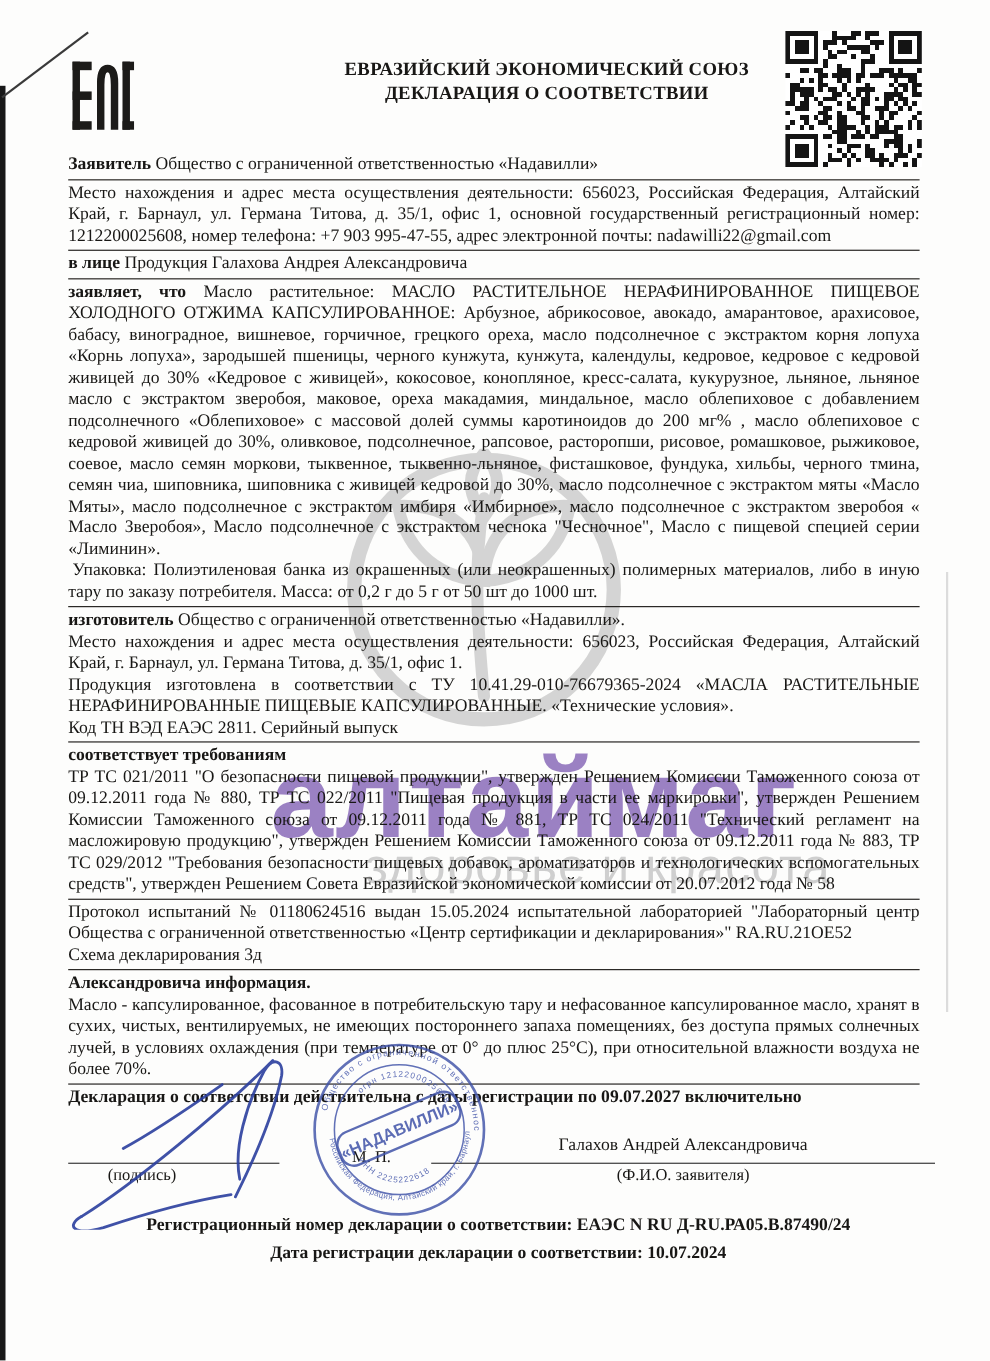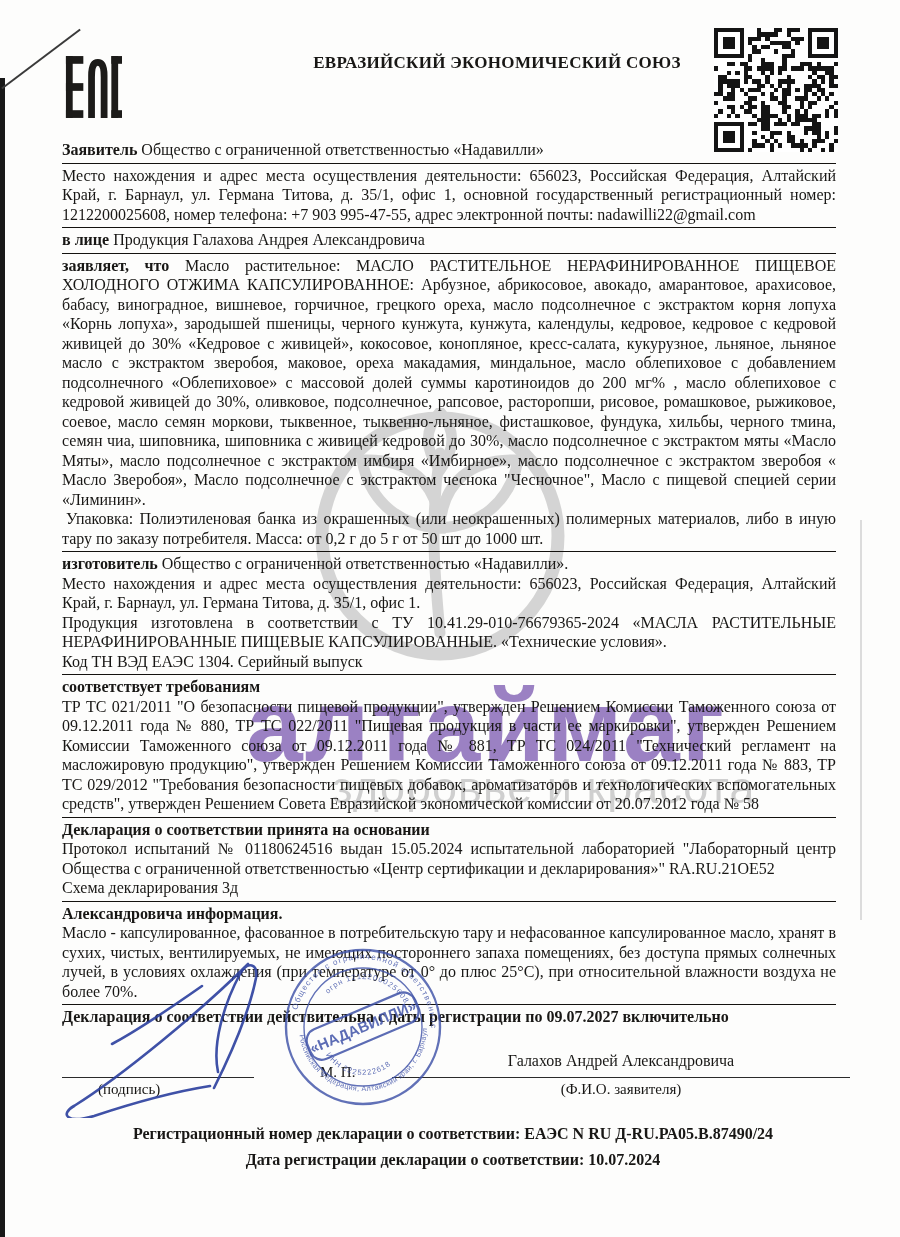--- a/index.html
+++ b/index.html
@@ -79,20 +79,21 @@
           <rect x="2" y="60" width="18" height="8"></rect>
           <path d="M25 68 V 24 Q 25 7 35 7 Q 45 7 45 24 V 68 H 38 V 26 Q 38 14 35 14 Q 32 14 32 26 V 68 Z"></path>
           <rect x="49" y="4" width="7" height="64"></rect>
           <rect x="49" y="4" width="11" height="8"></rect>
           <rect x="49" y="60" width="11" height="8"></rect>
         </g>
       </svg>
 
       <div class="title">
         <div>ЕВРАЗИЙСКИЙ ЭКОНОМИЧЕСКИЙ СОЮЗ</div>
+        <div>ДЕКЛАРАЦИЯ О СООТВЕТСТВИИ</div>
       </div>
 
       <svg class="qr" width="124" height="124" viewBox="0 0 29 29" shape-rendering="crispEdges">
         <rect x="0" y="0" width="29" height="29" fill="#fff"></rect>
         <g id="qr-mods" fill="#141414">
             <rect x="10" y="0" width="1" height="1"></rect>
             <rect x="14" y="0" width="1" height="1"></rect>
             <rect x="15" y="0" width="1" height="1"></rect>
             <rect x="17" y="0" width="1" height="1"></rect>
             <rect x="18" y="0" width="1" height="1"></rect>
@@ -397,28 +398,27 @@
     <div class="rule"></div>
 
     <p><b>заявляет, что</b> <span>Масло растительное: МАСЛО РАСТИТЕЛЬНОЕ НЕРАФИНИРОВАННОЕ ПИЩЕВОЕ ХОЛОДНОГО ОТЖИМА КАПСУЛИРОВАННОЕ: Арбузное, абрикосовое, авокадо, амарантовое, арахисовое, бабасу, виноградное, вишневое, горчичное, грецкого ореха, масло подсолнечное с экстрактом корня лопуха «Корнь лопуха», зародышей пшеницы, черного кунжута, кунжута, календулы, кедровое, кедровое с кедровой живицей до 30% «Кедровое с живицей», кокосовое, конопляное, кресс-салата, кукурузное, льняное, льняное масло с экстрактом зверобоя, маковое, ореха макадамия, миндальное, масло облепиховое с добавлением подсолнечного «Облепиховое» с массовой долей суммы каротиноидов до 200 мг% , масло облепиховое с кедровой живицей до 30%, оливковое, подсолнечное, рапсовое, расторопши, рисовое, ромашковое, рыжиковое, соевое, масло семян моркови, тыквенное, тыквенно-льняное, фисташковое, фундука, хильбы, черного тмина, семян чиа, шиповника, шиповника с живицей кедровой до 30%, масло подсолнечное с экстрактом мяты «Масло Мяты», масло подсолнечное с экстрактом имбиря «Имбирное», масло подсолнечное с экстрактом зверобоя « Масло Зверобоя», Масло подсолнечное с экстрактом чеснока "Чесночное", Масло с пищевой специей серии «Лиминин».</span></p>
 
     <p class="lead-sp">Упаковка: Полиэтиленовая банка из окрашенных (или неокрашенных) полимерных материалов, либо в иную тару по заказу потребителя. Масса: от 0,2 г до 5 г от 50 шт до 1000 шт.</p>
     <div class="rule"></div>
 
     <p><b>изготовитель</b> <span>Общество с ограниченной ответственностью «Надавилли».</span></p>
     <p>Место нахождения и адрес места осуществления деятельности: 656023, Российская Федерация, Алтайский Край, г. Барнаул, ул. Германа Титова, д. 35/1, офис 1.</p>
     <p>Продукция изготовлена в соответствии с ТУ 10.41.29-010-76679365-2024 «МАСЛА РАСТИТЕЛЬНЫЕ НЕРАФИНИРОВАННЫЕ ПИЩЕВЫЕ КАПСУЛИРОВАННЫЕ. «Технические условия».</p>
-    <p>Код ТН ВЭД ЕАЭС 1304. Серийный выпуск</p>
+    <p>Код ТН ВЭД ЕАЭС 2811. Серийный выпуск</p>
     <div class="rule"></div>
 
     <p class="b">соответствует требованиям</p>
     <p>ТР ТС 021/2011 "О безопасности пищевой продукции", утвержден Решением Комиссии Таможенного союза от 09.12.2011 года № 880, ТР ТС 022/2011 "Пищевая продукция в части ее маркировки", утвержден Решением Комиссии Таможенного союза от 09.12.2011 года № 881, ТР ТС 024/2011 "Технический регламент на масложировую продукцию", утвержден Решением Комиссии Таможенного союза от 09.12.2011 года № 883, ТР ТС 029/2012 "Требования безопасности пищевых добавок, ароматизаторов и технологических вспомогательных средств", утвержден Решением Совета Евразийской экономической комиссии от 20.07.2012 года № 58</p>
     <div class="rule"></div>
 
-    <p class="b">Декларация о соответствии принята на основании</p>
     <p>Протокол испытаний № 01180624516 выдан 15.05.2024 испытательной лабораторией "Лабораторный центр Общества с ограниченной ответственностью «Центр сертификации и декларирования»" RA.RU.21ОЕ52</p>
     <p>Схема декларирования 3д</p>
     <div class="rule"></div>
 
     <p class="b">Александровича информация.</p>
     <p>Масло - капсулированное, фасованное в потребительскую тару и нефасованное капсулированное масло, хранят в сухих, чистых, вентилируемых, не имеющих постороннего запаха помещениях, без доступа прямых солнечных лучей, в условиях охлаждения (при температуре от 0° до плюс 25°С), при относительной влажности воздуха не более 70%.</p>
     <div class="rule"></div>
 
     <p class="valid">Декларация о соответствии действительна с даты регистрации по 09.07.2027 включительно</p>
 

